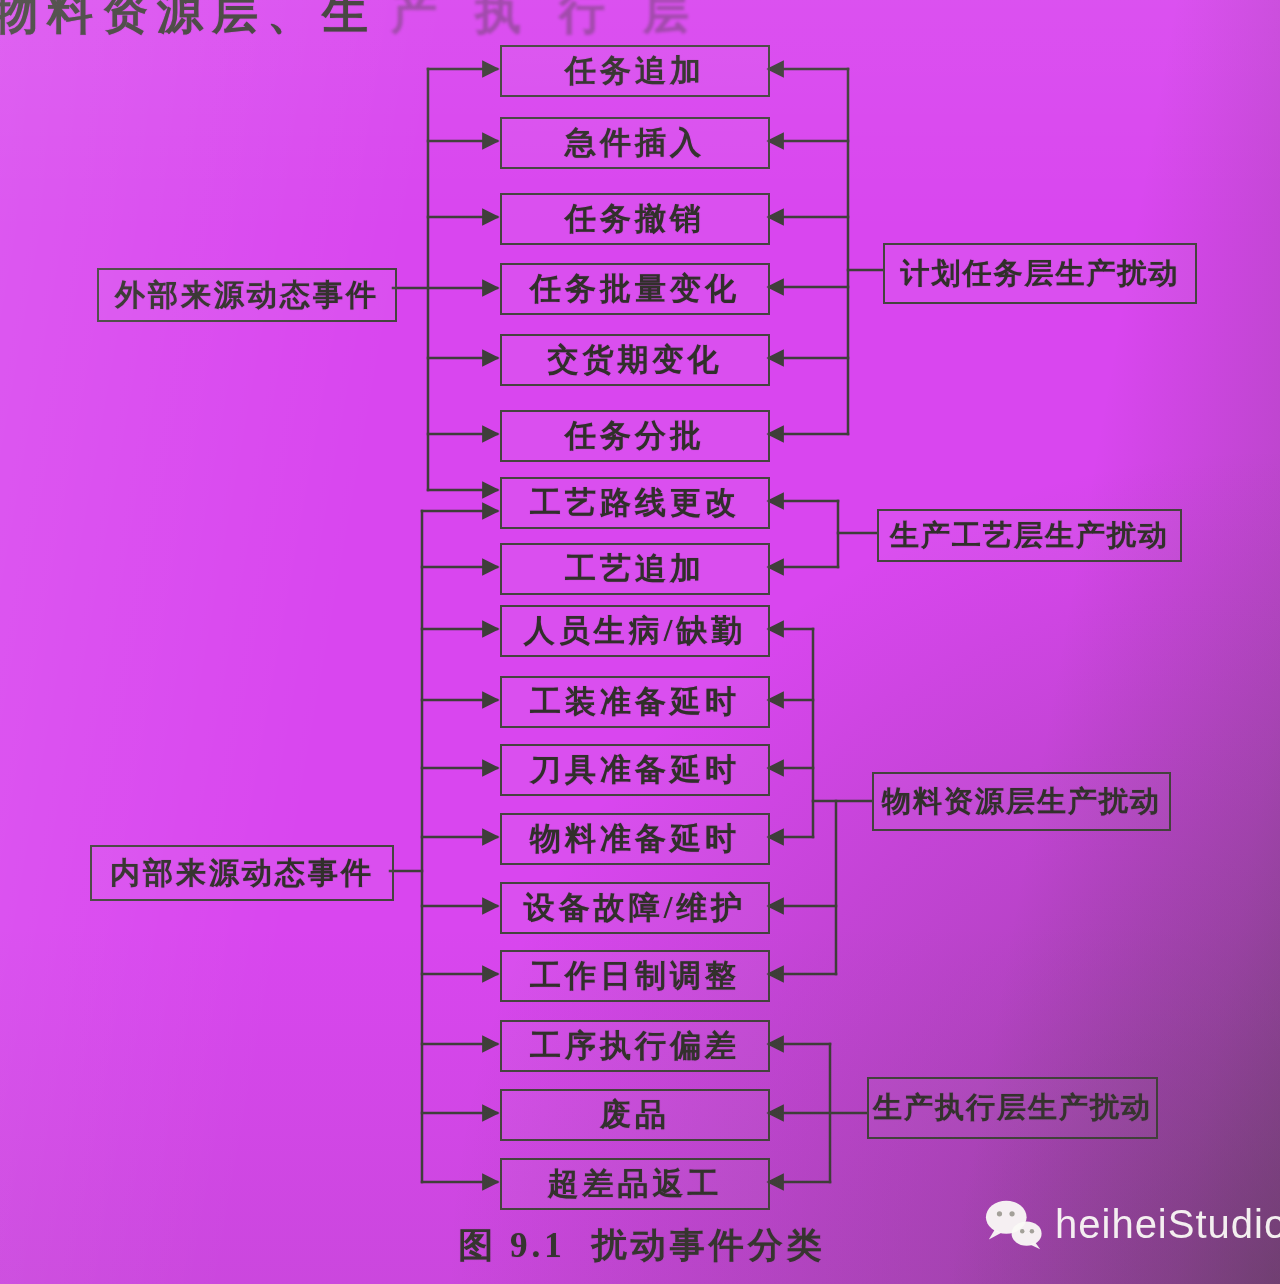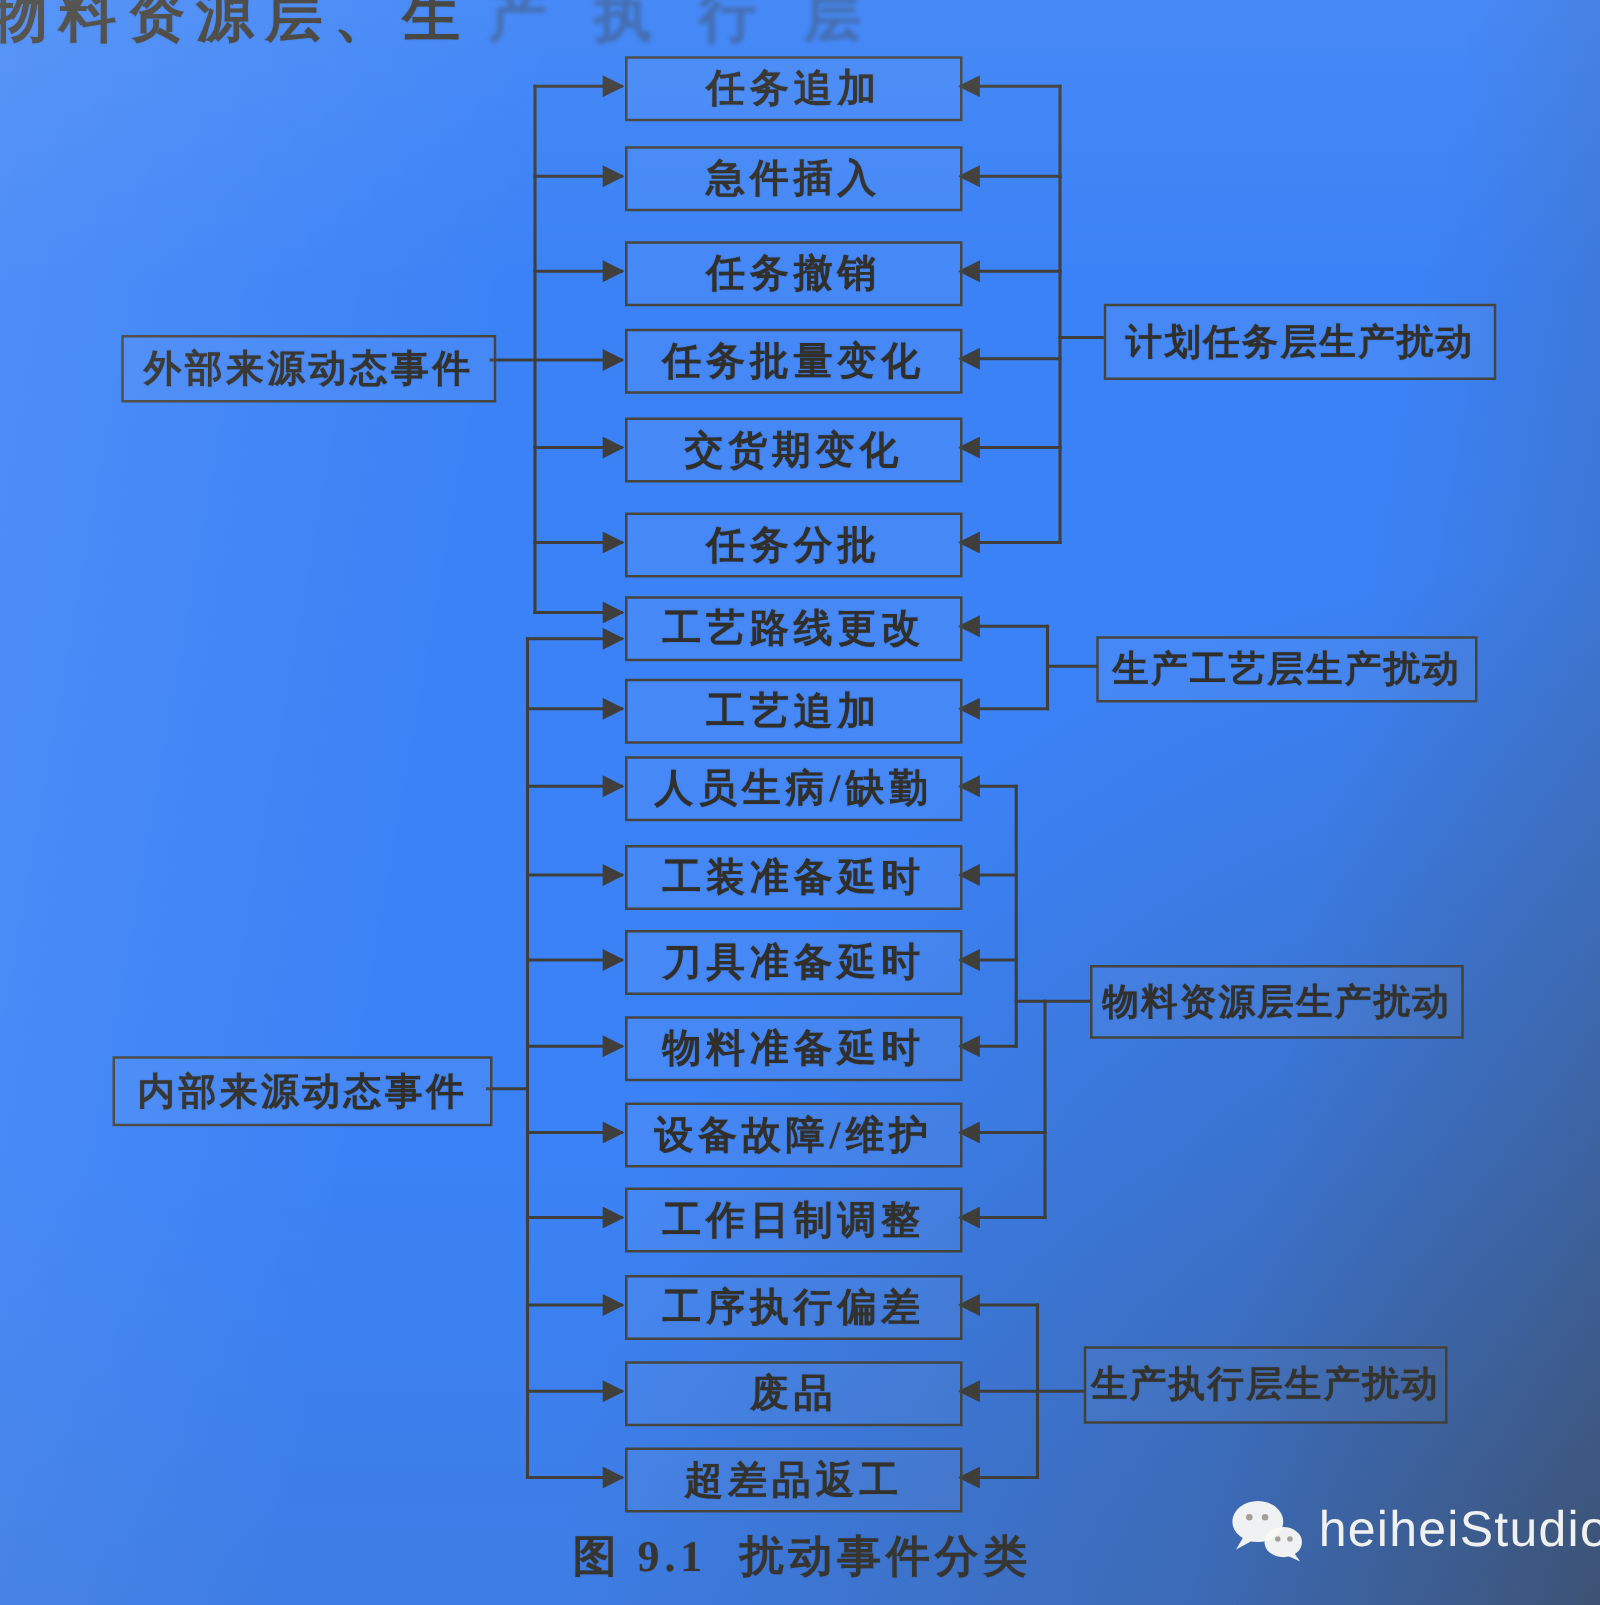--- a/index.html
+++ b/index.html
@@ -1,21 +1,21 @@
 <!DOCTYPE html>
 <html><head>
 <meta charset="utf-8">
 <style>
   html,body{margin:0;padding:0;}
   body{background:#888;}
   .page{
     position:relative;
     width:1280px;height:1284px;
     margin:0 auto;
-    background:#3b82f6;
+    background:#d946ef;
     overflow:hidden;
     font-family:"Liberation Serif","DejaVu Serif",serif;
     color:#312f2b;
   }
   .shade{
     position:absolute;inset:0;pointer-events:none;z-index:5;
     background:
       radial-gradient(ellipse at 100% 100%, rgba(56,54,48,0.42), rgba(56,54,48,0.0) 46%),
       linear-gradient(100deg, rgba(255,255,255,0.10) 0%, rgba(255,255,255,0) 30%, rgba(70,68,62,0) 78%, rgba(70,68,62,0.22) 93%, rgba(70,68,62,0.38) 100%),
       linear-gradient(to bottom, rgba(255,255,255,0.06) 0%, rgba(0,0,0,0) 18%, rgba(0,0,0,0) 72%, rgba(80,78,70,0.10) 100%);

